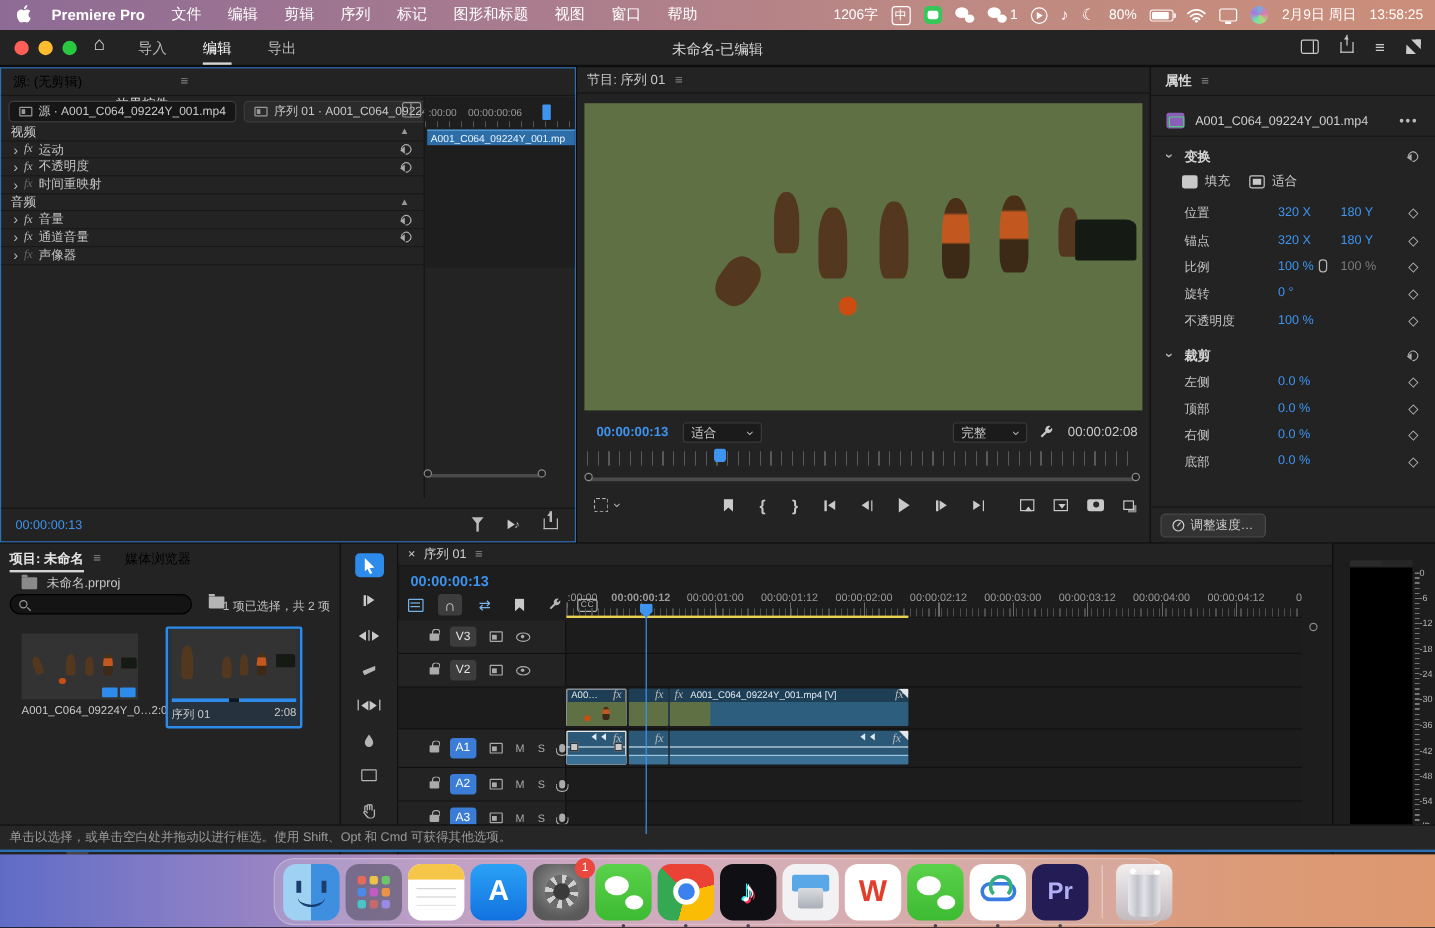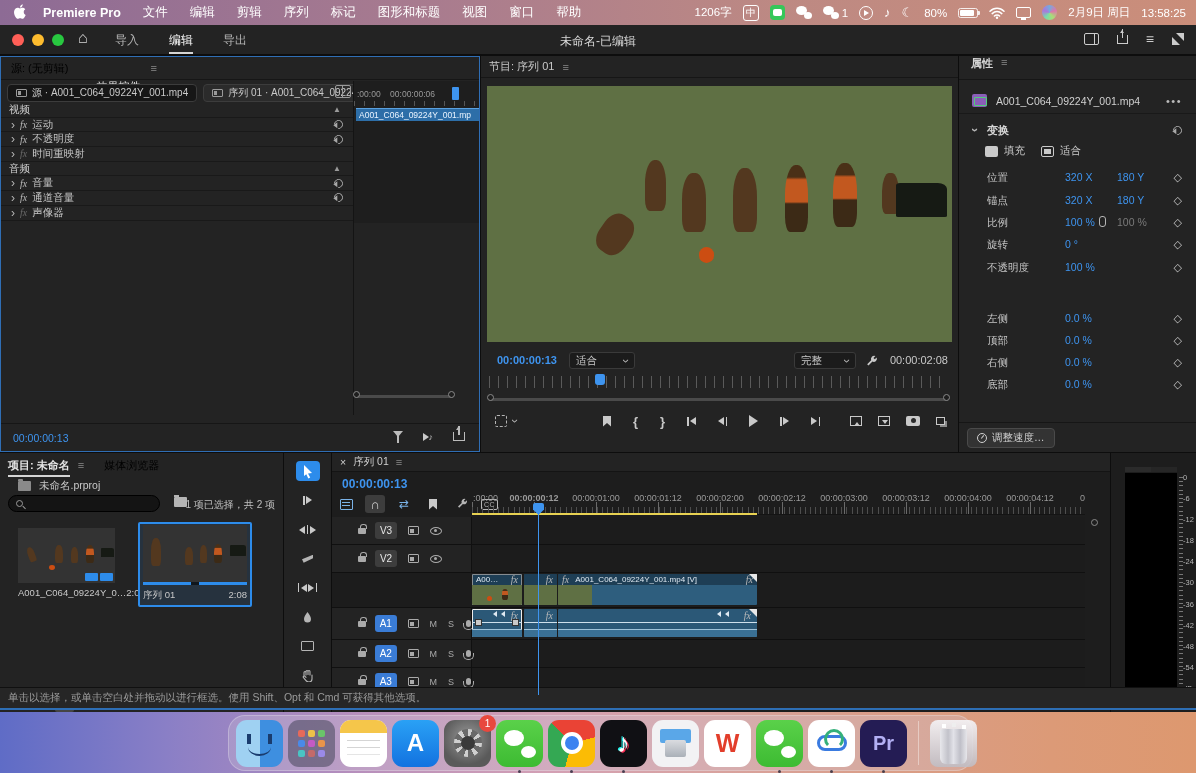--- a/index.html
+++ b/index.html
@@ -138,21 +138,21 @@
   .i-lift { width:12px; height:10px; border:1.2px solid #c9c9c9; position:relative; }
   .i-lift::after { content:""; position:absolute; left:2.5px; top:2px; border:3px solid transparent; border-bottom:4px solid #c9c9c9; }
   .i-lift.down::after { border-bottom:none; border-top:4px solid #c9c9c9; top:3px; }
   .i-cmp { width:9px; height:8px; border:1.2px solid #c9c9c9; box-shadow:3px 3px 0 -1px #8a8a8a; }
   .i-gearish { width:11px; height:11px; border:1.2px solid #c9c9c9; border-radius:50%; position:relative; }
   .i-gearish::after { content:""; position:absolute; inset:2.5px; border-radius:50%; background:#c9c9c9; }
   .plus { color:#c9c9c9; font-size:15px; }
 
   
   #props { left:959px; top:31px; width:237px; height:396px; }
-  #props .hdr { height:24px; display:flex; align-items:flex-start; gap:8px; padding-left:12px; font-size:11px; font-weight:bold; color:#d5d5d5; border-bottom:1px solid #161616; }
+  #props .hdr { height:24px; display:flex; align-items:center; gap:8px; padding-left:12px; font-size:11px; font-weight:bold; color:#d5d5d5; border-bottom:1px solid #161616; }
   #props .cliprow { position:absolute; left:0; top:32px; width:100%; height:26px; display:flex; align-items:center; border-bottom:1px solid #191919; }
   .clipicon { width:15px; height:13px; margin-left:13px; background:#8a5fb8; border-radius:2px; position:relative; }
   .clipicon::after { content:""; position:absolute; left:1.5px; top:3px; width:11px; height:7px; border:1.4px solid #4fd07a; border-radius:1px; }
   #props .cliprow .nm { margin-left:9px; font-size:10.5px; color:#d0d0d0; }
   #props .cliprow .more { position:absolute; right:14px; color:#bbb; letter-spacing:1.5px; font-size:11px; }
   .sechdr { position:absolute; left:0; width:100%; height:20px; display:flex; align-items:center; font-size:11px; font-weight:bold; color:#d5d5d5; }
   .sechdr .chev { margin-left:14px; margin-right:10px; }
   .sechdr .i-reset { position:absolute; right:14px; }
   .fitchips { position:absolute; left:26px; top:88px; display:flex; gap:16px; align-items:center; font-size:10.5px; color:#c9c9c9; }
   .fc-ic1 { width:13px; height:11px; background:#c9c9c9; border-radius:2px; }
@@ -605,20 +605,25 @@
       <span class="pl">旋转</span>
       <span class="pv1">0 °</span>
       <span class="pk diamond">◇</span>
     </div>
     <div class="prow" style="top:202px;">
       <span class="pl">不透明度</span>
       <span class="pv1">100 %</span>
       <span class="pk diamond">◇</span>
     </div>
 
+    <div class="sechdr" style="top:230px;">
+      <span class="chev down">›</span>
+      <span>裁剪</span>
+      <span class="i-reset"></span>
+    </div>
     <div class="prow" style="top:253px;">
       <span class="pl">左侧</span>
       <span class="pv1">0.0 %</span>
       <span class="pk diamond">◇</span>
     </div>
     <div class="prow" style="top:275px;">
       <span class="pl">顶部</span>
       <span class="pv1">0.0 %</span>
       <span class="pk diamond">◇</span>
     </div>

